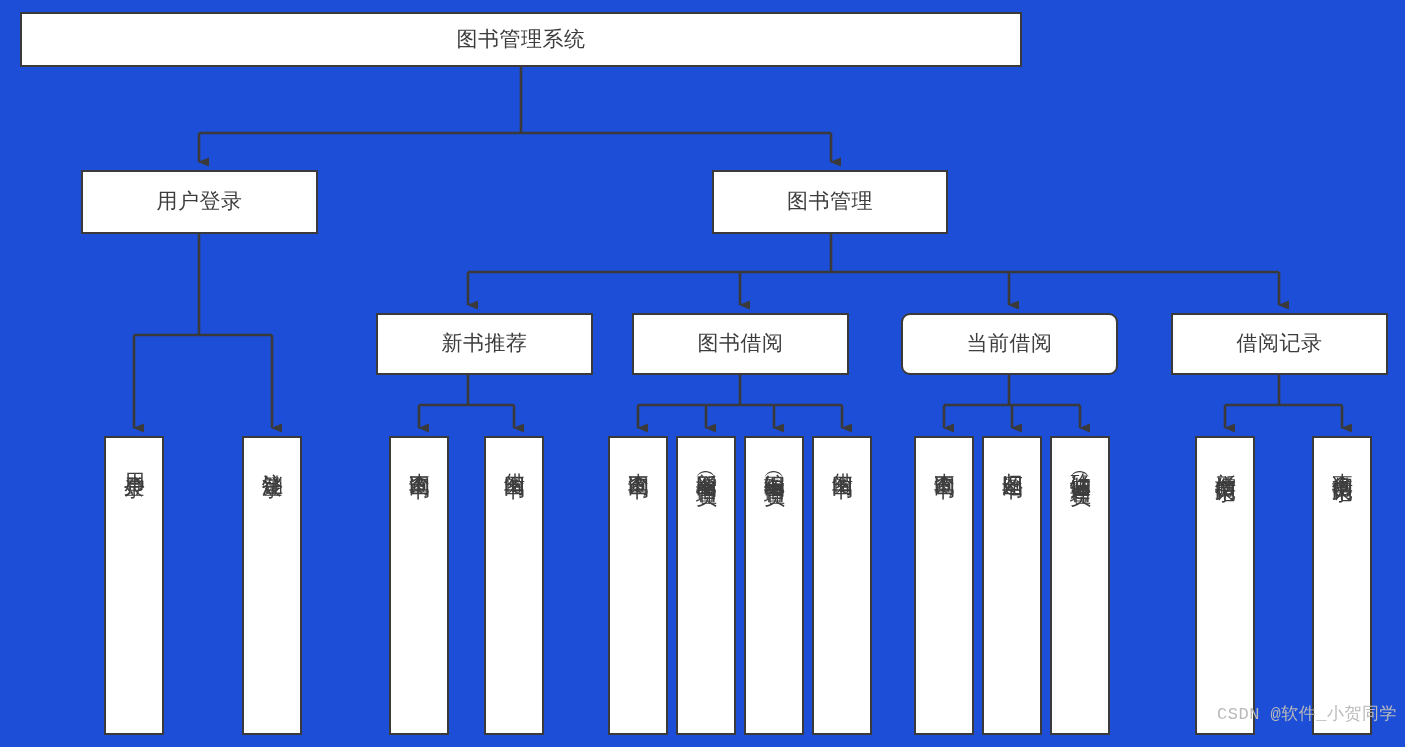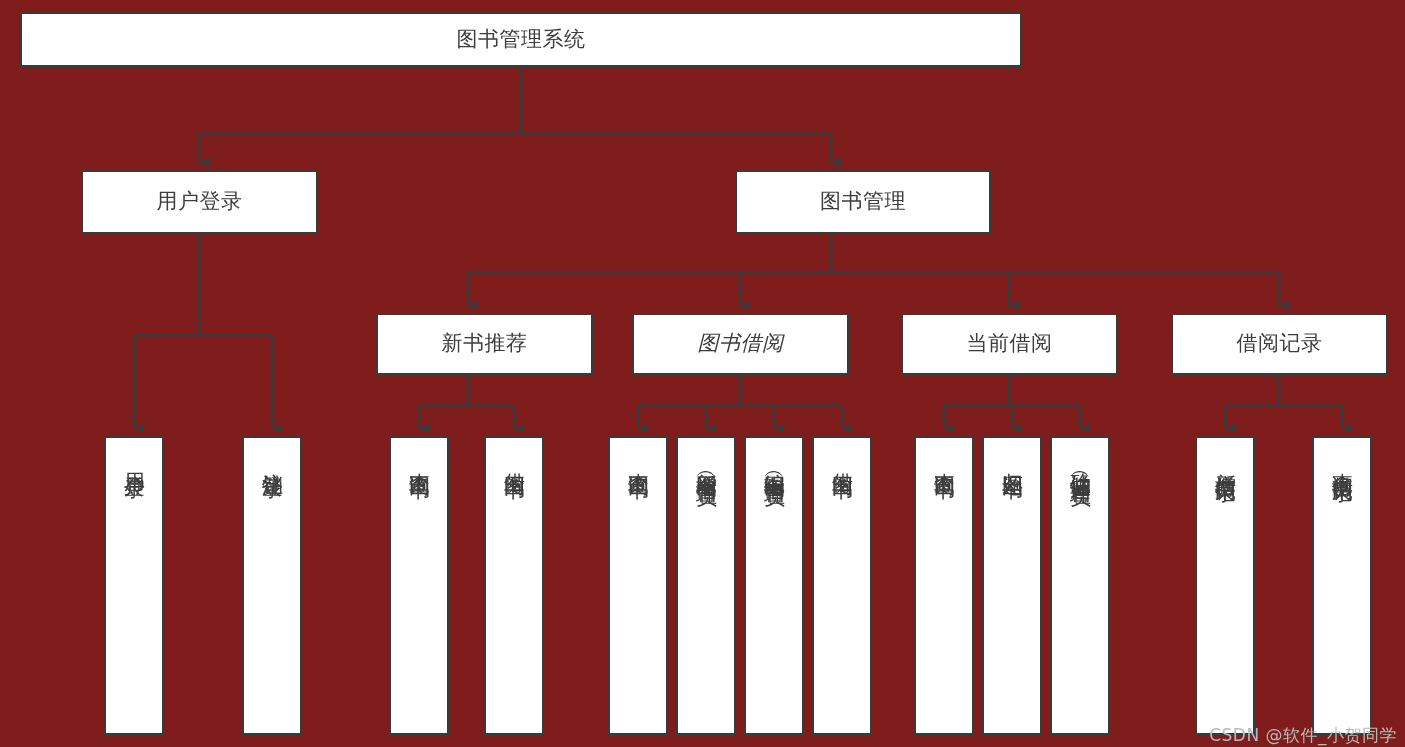--- a/index.html
+++ b/index.html
@@ -7,21 +7,21 @@
     padding: 0;
     background: #ffffff;
   }
   body {
     font-family: "DejaVu Sans", "Liberation Sans", sans-serif;
   }
   #canvas {
     position: relative;
     width: 1405px;
     height: 747px;
-    background: #7f1d1d;
+    background: #1d4ed8;
     overflow: hidden;
   }
   #diagram-svg {
     position: absolute;
     left: 0;
     top: 0;
     width: 1405px;
     height: 747px;
   }
   .node-box {
@@ -52,26 +52,27 @@
   .vert .node-label {
     writing-mode: vertical-rl;
     text-orientation: upright;
     font-size: 21px;
     letter-spacing: 2px;
     line-height: 1;
   }
   #watermark {
     position: absolute;
     right: 8px;
-    bottom: 0;
+    bottom: 22px;
     font-size: 17px;
     color: #b9b9b9;
     letter-spacing: 0.5px;
     white-space: nowrap;
     pointer-events: none;
+    font-family: Liberation Mono, monospace;
   }
 </style>
 </head>
 <body>
 
 <div id="canvas">
 
   <svg id="diagram-svg" viewBox="0 0 1405 747">
     <defs>
       <marker id="arrowhead" markerWidth="10" markerHeight="11" refX="4.6" refY="10" orient="auto" markerUnits="userSpaceOnUse">
@@ -122,31 +123,31 @@
     </g>
   </svg>
 
   <div class="node-box horiz" style="left:20px; top:12px; width:1002px; height:55px;">
     <span class="node-label">图书管理系统</span>
   </div>
 
   <div class="node-box horiz" style="left:81px; top:170px; width:237px; height:64px;">
     <span class="node-label">用户登录</span>
   </div>
-  <div class="node-box horiz" style="left:735px; top:170px; width:256px; height:64px;justify-content:center;">
+  <div class="node-box horiz" style="left:712px; top:170px; width:236px; height:64px;justify-content:center;">
     <span class="node-label">图书管理</span>
   </div>
 
   <div class="node-box horiz" style="left:376px; top:313px; width:217px; height:62px;">
     <span class="node-label">新书推荐</span>
   </div>
-  <div class="node-box horiz" style="left:632px; top:313px; width:217px; height:62px;font-style:italic;">
+  <div class="node-box horiz" style="left:632px; top:313px; width:217px; height:62px;">
     <span class="node-label">图书借阅</span>
   </div>
-  <div class="node-box horiz" style="left:901px; top:313px; width:217px; height:62px;">
+  <div class="node-box horiz" style="left:901px; top:313px; width:217px; height:62px;border-radius:9px;">
     <span class="node-label">当前借阅</span>
   </div>
   <div class="node-box horiz" style="left:1171px; top:313px; width:217px; height:62px;text-align:center;">
     <span class="node-label">借阅记录</span>
   </div>
 
   <div class="node-box vert" style="left:104px; top:436px; width:60px; height:299px;">
     <span class="node-label">用户登录</span>
   </div>
   <div class="node-box vert" style="left:242px; top:436px; width:60px; height:299px;">

